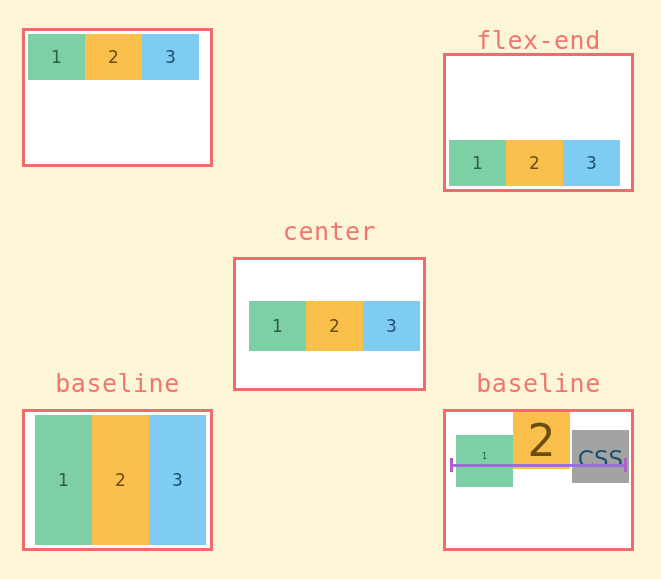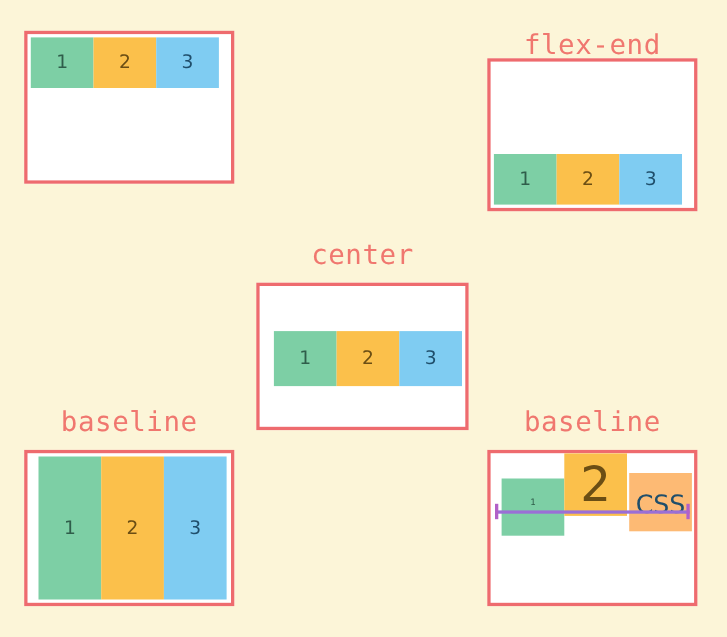--- a/index.html
+++ b/index.html
@@ -167,20 +167,20 @@
       <div class="item c2 i2" style="background: rgb(251, 192, 75);">2</div>
       <div class="item c3 i3" style="background: rgb(127, 204, 242);">3</div>
     </div>
   </div>
 
   <div class="panel-group" id="g-baseline">
     <div class="panel-title">baseline</div>
     <div class="panel-box">
       <div class="item c1 i1" style="background: rgb(125, 207, 165);">1</div>
       <div class="item c2 i2" style="background: rgb(251, 192, 75);">2</div>
-      <div class="item c3 i3" style="background: #fdba74;">CSS</div>
+      <div class="item c3 i3" style="background: #a3a3a3;">CSS</div>
       <div class="baseline-rule"></div>
       <div class="baseline-cap left"></div>
       <div class="baseline-cap right"></div>
     </div>
   </div>
 
 </div>
 
 </body></html>

